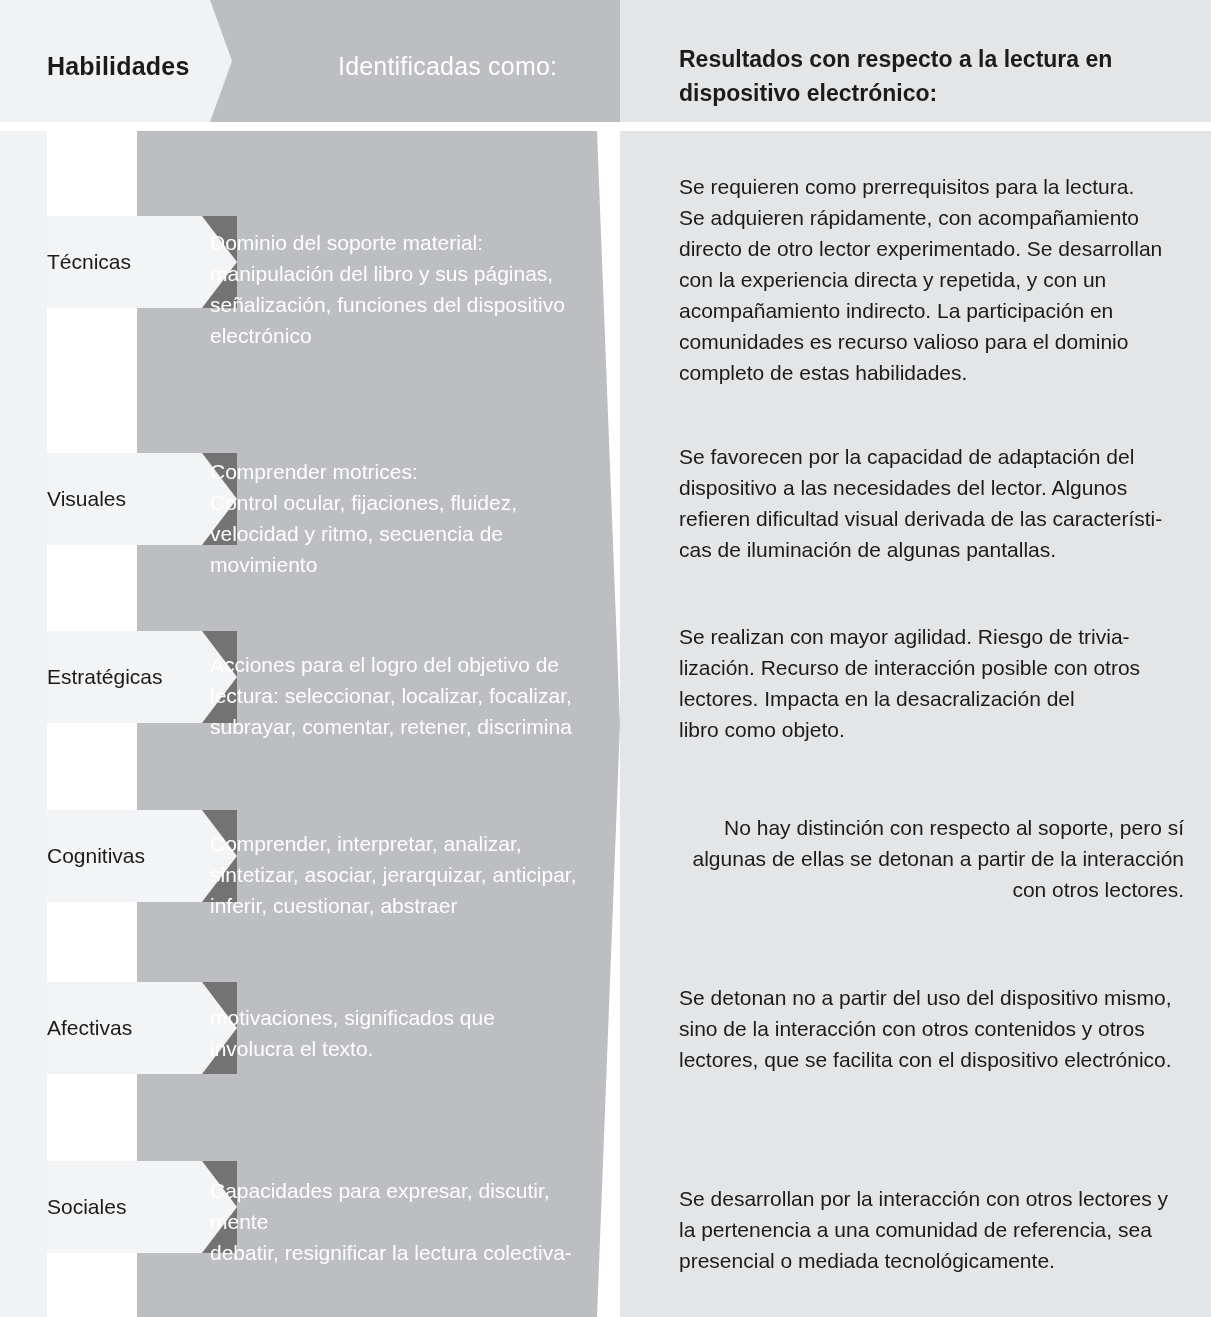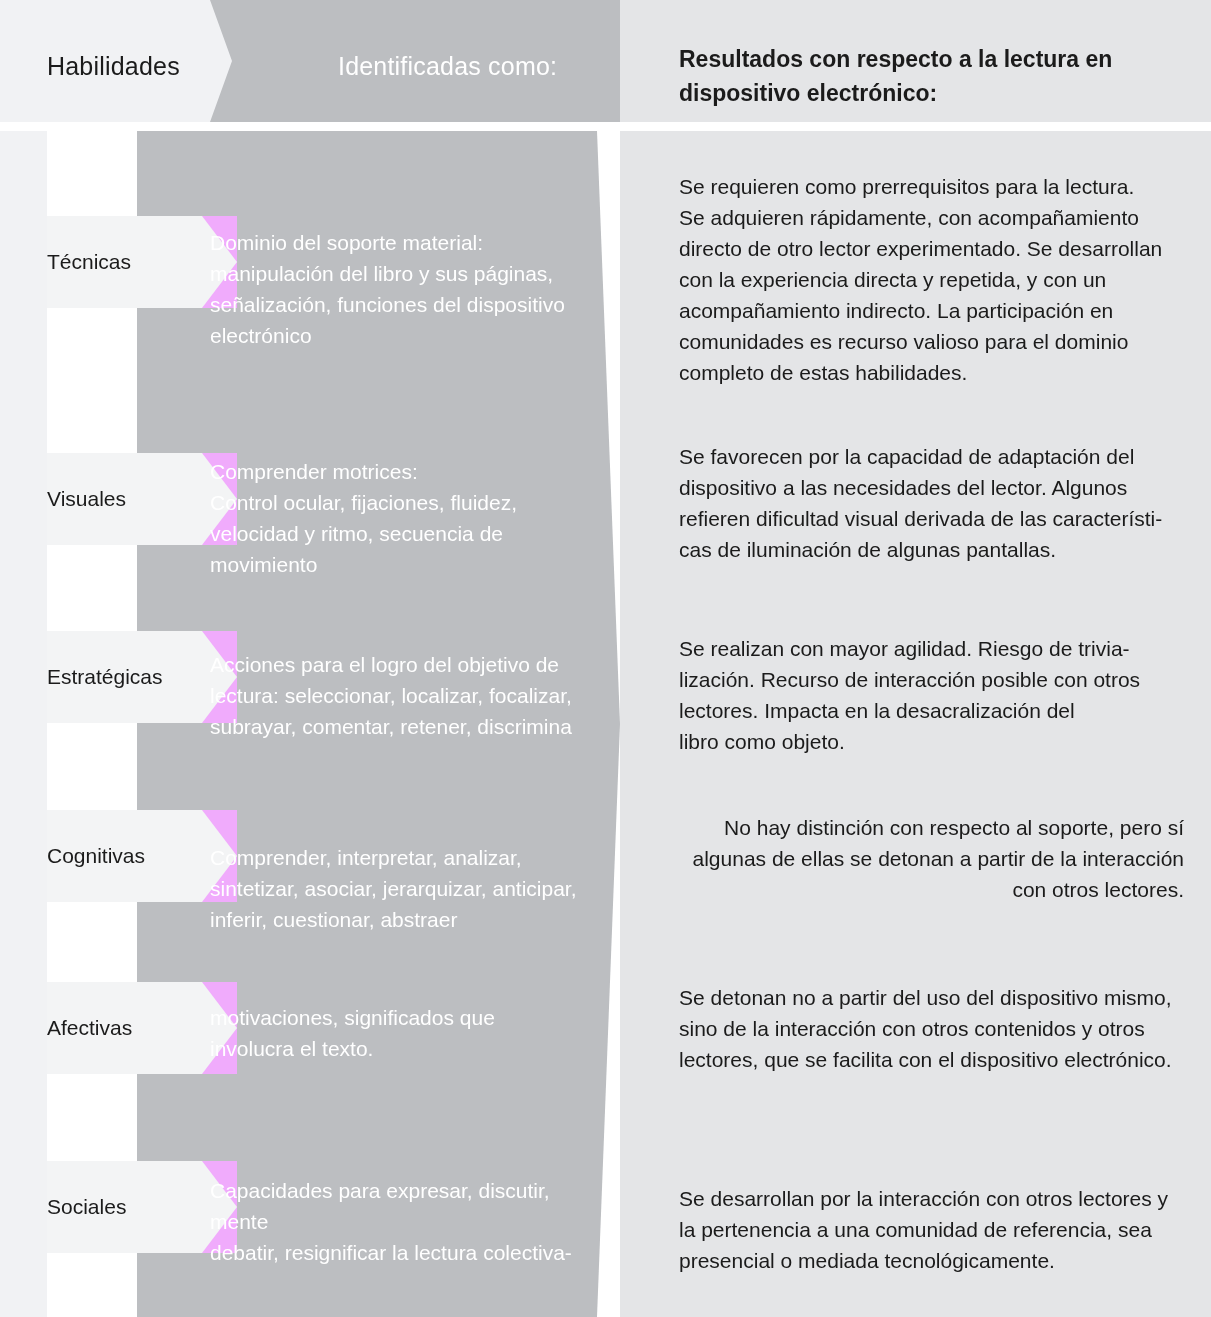--- a/index.html
+++ b/index.html
@@ -41,41 +41,41 @@
     position:absolute;left:137px;top:131px;width:483px;height:1186px;
   }
   .band-right-body{
     position:absolute;left:620px;top:131px;width:591px;height:1186px;
     background:#e4e5e7;
   }
 
   
   .hdr-habilidades{
     position:absolute;left:47px;top:52px;
-    font-size:25px;font-weight:normal;color:#1b1b1b;
+    font-size:25px;font-weight:bold;color:#1b1b1b;
     letter-spacing:.2px;
   }
   .hdr-identificadas{
     position:absolute;left:338px;top:52px;
     font-size:25px;color:#ffffff;
     letter-spacing:.2px;
   }
   .hdr-resultados{
     position:absolute;left:679px;top:42px;width:500px;
     font-size:23px;font-weight:bold;color:#1b1b1b;
     line-height:34px;
   }
 
   
   .row{position:absolute;left:0;width:1211px;}
 
   .chev-label{
     position:absolute;left:47px;
     width:190px;height:92px;
-    background:#f0abfc;
+    background:#737373;
   }
   .chev-label .cap{
     position:absolute;left:0;top:0;width:190px;height:92px;
   }
   .chev-label .txt{
     position:absolute;left:0;top:0;width:145px;height:92px;
     display:flex;align-items:center;justify-content:flex-start;
     padding-left:0px;
     font-size:21px;color:#1b1b1b;
     box-sizing:border-box;
@@ -173,36 +173,36 @@
       <svg class="cap" viewBox="0 0 190 92" preserveAspectRatio="none">
         <path d="M0,0 L155,0 L190,46 L155,92 L0,92 Z" fill="#f3f4f5"></path>
       </svg>
       <div class="txt">Estratégicas</div>
     </div>
     <div class="mid-text" style="top:0px;">
       <span class="t-line">Acciones para el logro del objetivo de</span>
       <span class="t-line">lectura: seleccionar, localizar, focalizar,</span>
       <span class="t-line">subrayar, comentar, retener, discrimina</span>
     </div>
-    <div class="right-text" style="top:-10px;margin-top:12px;">
+    <div class="right-text" style="top:-10px;">
       <span class="t-line">Se realizan con mayor agilidad. Riesgo de trivia-</span>
       <span class="t-line">lización. Recurso de interacción posible con otros</span>
       <span class="t-line">lectores. Impacta en la desacralización del</span>
       <span class="t-line">libro como objeto.</span>
     </div>
   </div>
 
   <div class="row" style="top:810px;height:140px;">
     <div class="chev-label">
       <svg class="cap" viewBox="0 0 190 92" preserveAspectRatio="none">
         <path d="M0,0 L155,0 L190,46 L155,92 L0,92 Z" fill="#f3f4f5"></path>
       </svg>
       <div class="txt">Cognitivas</div>
     </div>
-    <div class="mid-text" style="top:14px;">
+    <div class="mid-text" style="top:0;">
       <span class="t-line">Comprender, interpretar, analizar,</span>
       <span class="t-line">sintetizar, asociar, jerarquizar, anticipar,</span>
       <span class="t-line">inferir, cuestionar, abstraer</span>
     </div>
     <div class="right-text" style="top:2px;text-align:right;">
       <span class="t-line">No hay distinción con respecto al soporte, pero sí</span>
       <span class="t-line">algunas de ellas se detonan a partir de la interacción</span>
       <span class="t-line">con otros lectores.</span>
     </div>
   </div>

